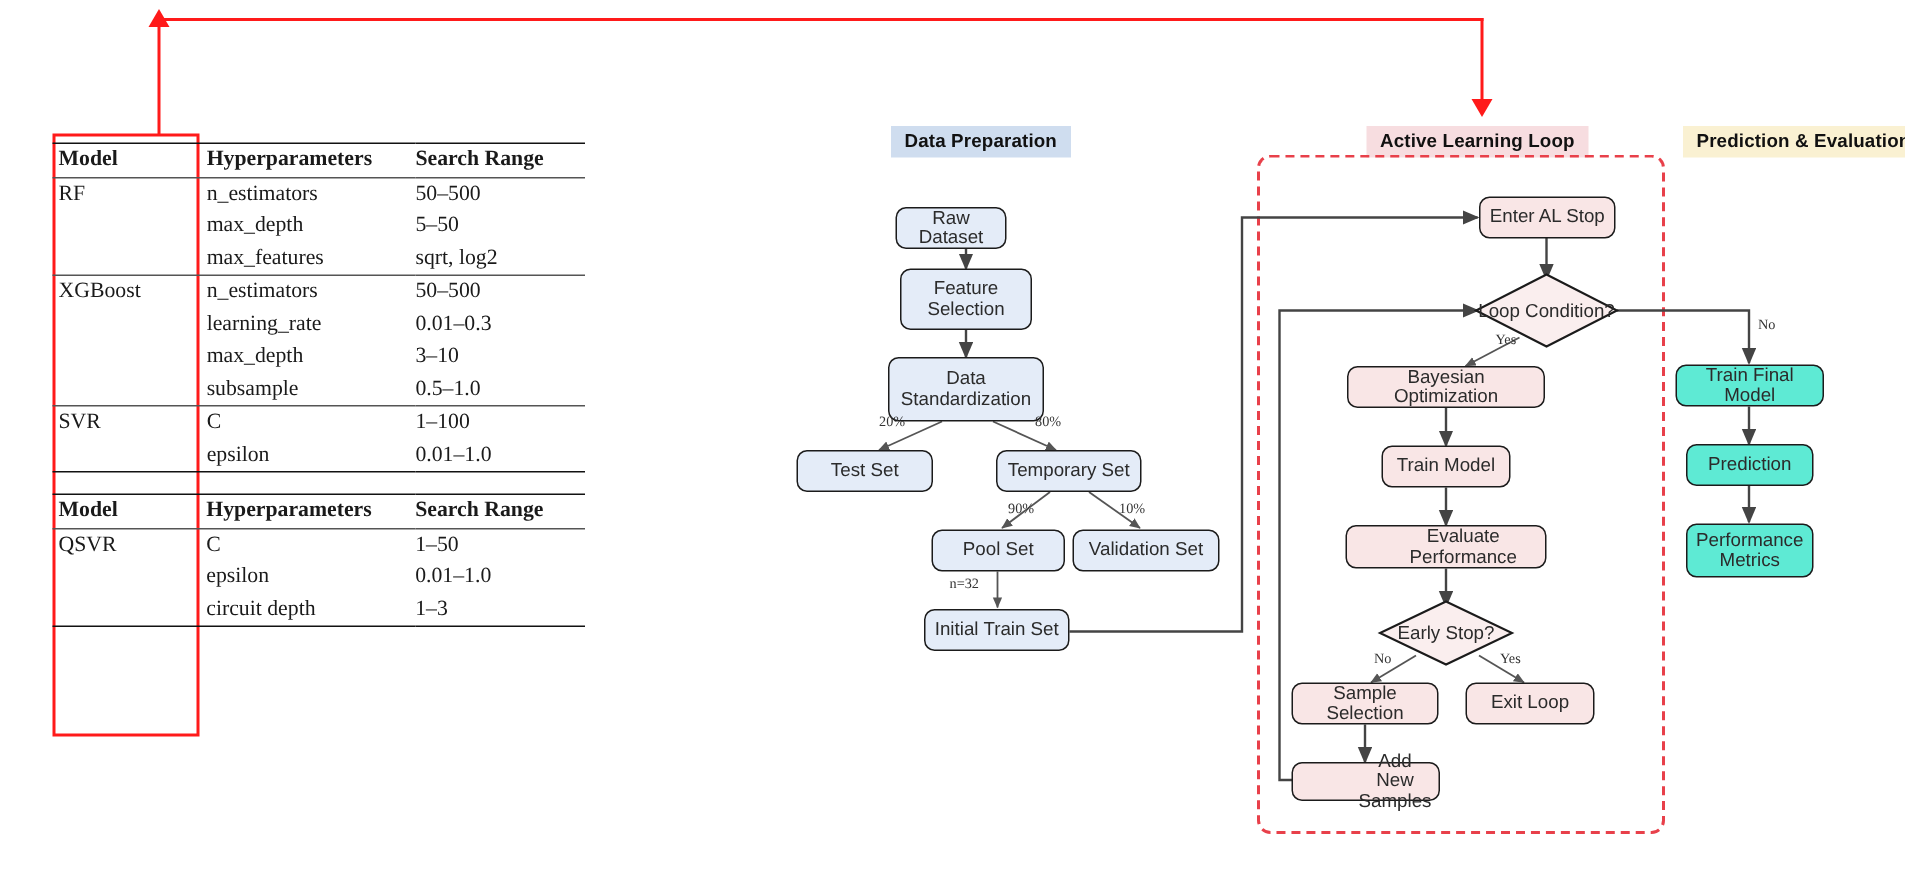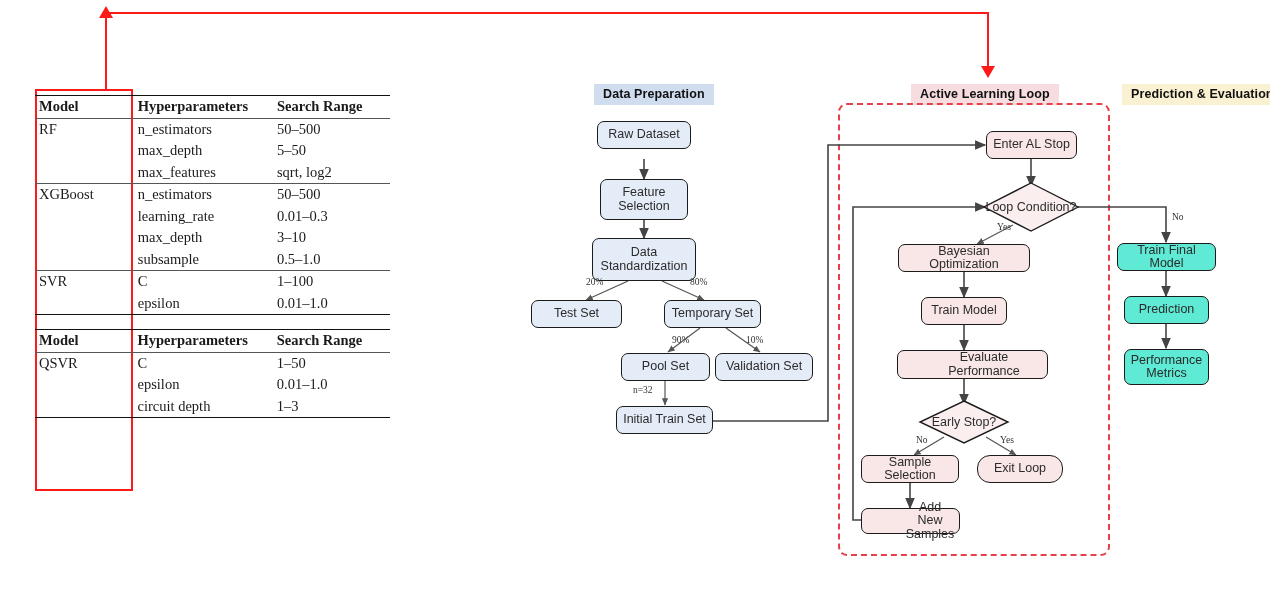--- a/index.html
+++ b/index.html
@@ -225,21 +225,21 @@
     <path d="M1078,207 L1166,207 L1166,242" fill="none" stroke="#444" stroke-width="1.6" marker-end="url(#ah)"></path>
 
     <line x1="1166" y1="271" x2="1166" y2="296" stroke="#444" stroke-width="1.6" marker-end="url(#ah)"></line>
     <line x1="1166" y1="324" x2="1166" y2="348" stroke="#444" stroke-width="1.6" marker-end="url(#ah)"></line>
 
     <polygon points="1031,183 1078,207 1031,231 984,207" fill="#faeeee" stroke="#1b1b1b" stroke-width="1.4"></polygon>
 
     <polygon points="964,401 1008,422 964,443 920,422" fill="#faeeee" stroke="#1b1b1b" stroke-width="1.4"></polygon>
   </svg>
 
-  <div class="node n-blue" style="left:597px;top:121px;width:94px;height:28px;">Raw Dataset</div>
+  <div class="node n-blue" style="left:597px;top:138px;width:74px;height:28px;">Raw Dataset</div>
 
   <div class="node n-blue" style="left:600px;top:179px;width:88px;height:41px;flex-direction:column;">
     <span>Feature</span>
     <span>Selection</span>
   </div>
 
   <div class="node n-blue" style="left:592px;top:238px;width:104px;height:43px;flex-direction:column;">
     <span>Data</span>
     <span>Standardization</span>
   </div>
@@ -263,29 +263,29 @@
   <div class="node n-pink" style="left:986px;top:131px;width:91px;height:28px;">Enter AL Stop</div>
 
   <div class="diamond" style="left:984px;top:183px;width:94px;height:48px;">
     <div class="dlabel">Loop Condition?</div>
   </div>
 
   <div class="node n-pink" style="left:898px;top:244px;width:132px;height:28px;">Bayesian Optimization</div>
 
   <div class="node n-pink" style="left:921px;top:297px;width:86px;height:28px;">Train Model</div>
 
-  <div class="node n-pink" style="left:897px;top:350px;width:151px;height:29px;padding-left:28px;">Evaluate Performance</div>
+  <div class="node n-pink" style="left:897px;top:350px;width:134px;height:29px;padding-left:28px;">Evaluate Performance</div>
 
   <div class="diamond" style="left:920px;top:401px;width:88px;height:42px;">
     <div class="dlabel">Early Stop?</div>
   </div>
 
   <div class="node n-pink" style="left:861px;top:455px;width:98px;height:28px;">Sample Selection</div>
 
-  <div class="node n-pink" style="left:977px;top:455px;width:86px;height:28px;border-radius:13px;">Exit Loop</div>
+  <div class="node n-pink" style="left:977px;top:455px;width:86px;height:28px;">Exit Loop</div>
 
   <div class="node n-pink" style="left:861px;top:508px;width:99px;height:26px;padding-left:44px;">Add New Samples</div>
 
   <div class="edge-lbl" style="left:997px;top:222px;">Yes</div>
   <div class="edge-lbl" style="left:1172px;top:212px;">No</div>
   <div class="edge-lbl" style="left:916px;top:435px;">No</div>
   <div class="edge-lbl" style="left:1000px;top:435px;">Yes</div>
 
   <div class="node n-cream" style="left:1117px;top:243px;width:99px;height:28px;">Train Final Model</div>
 

